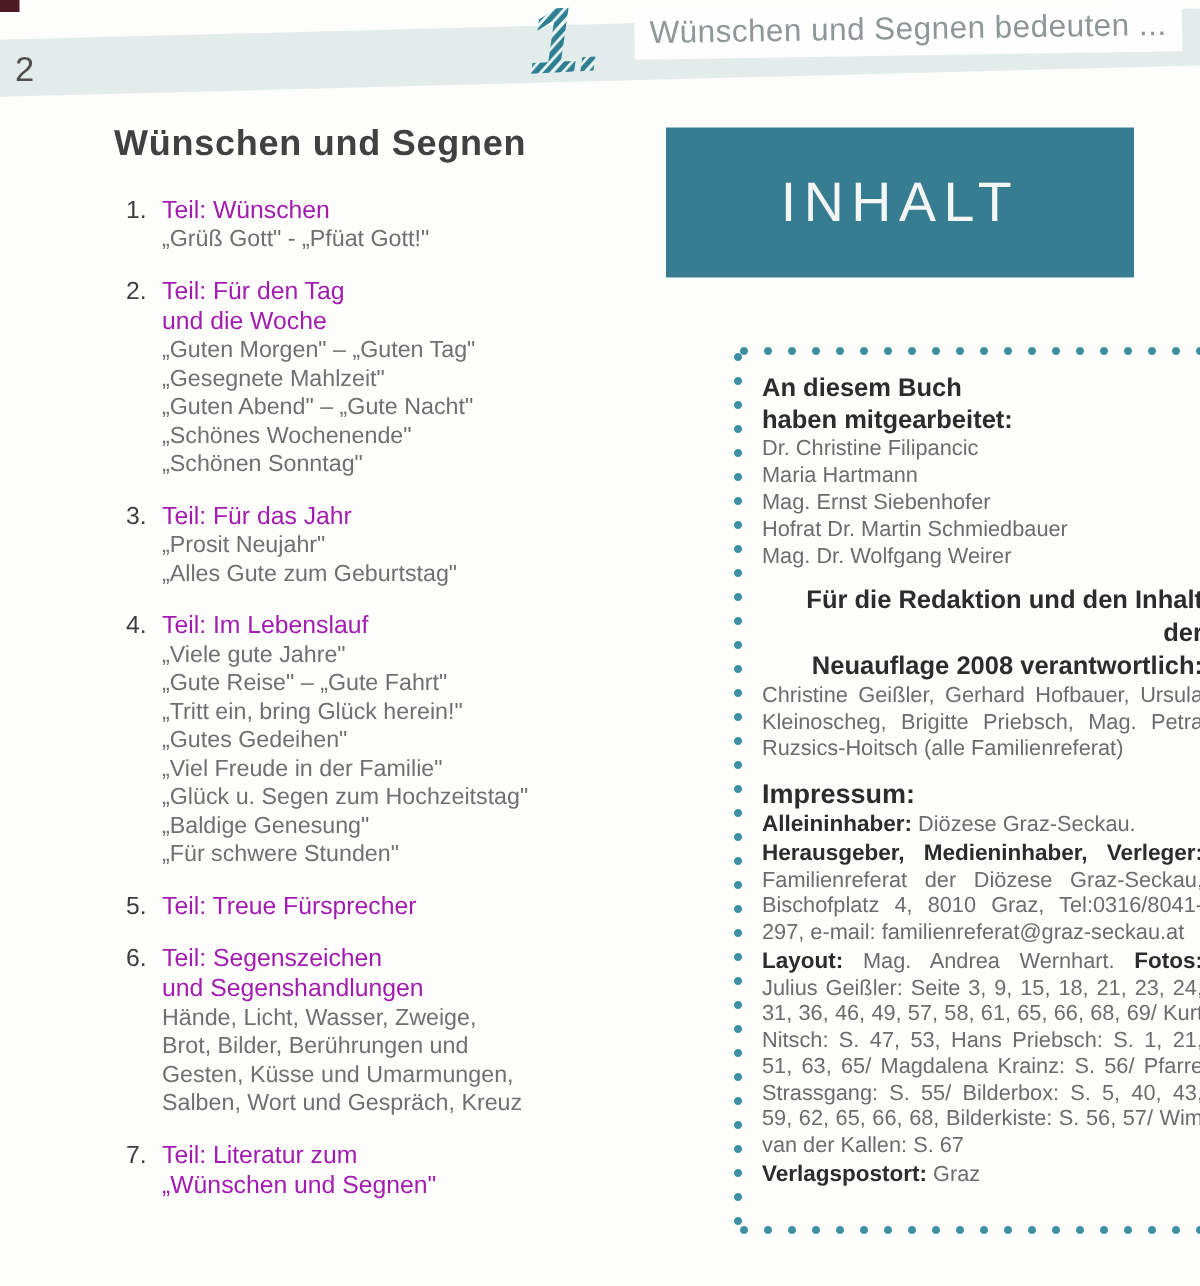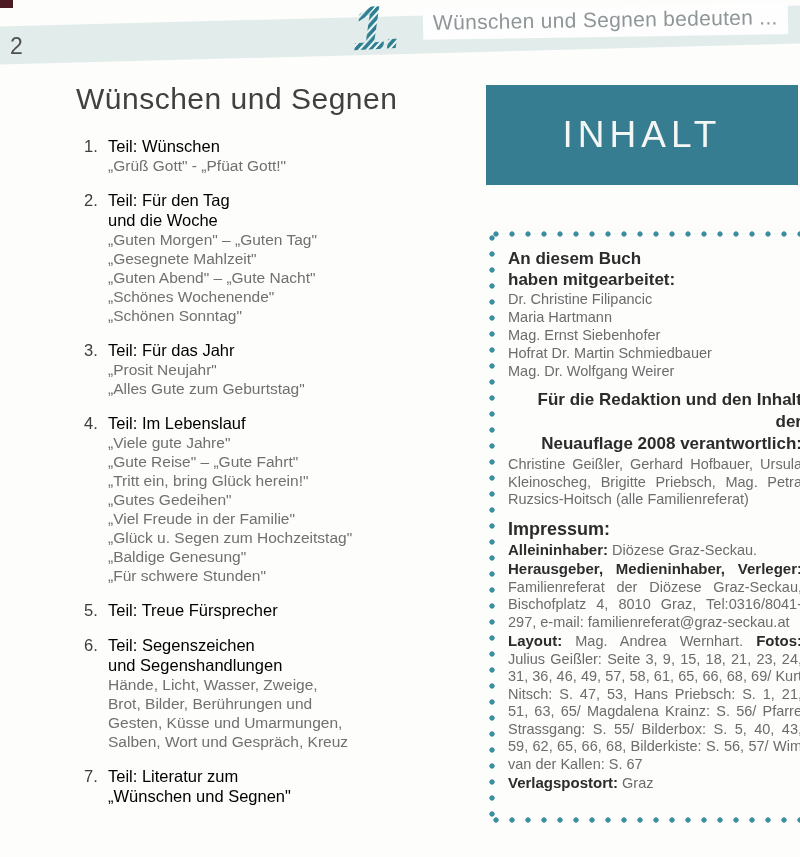--- a/index.html
+++ b/index.html
@@ -34,34 +34,34 @@
   .running-title {
     position:absolute; top:6px; right:12px;
     font-size:21px; color:#8f9697; letter-spacing:0.3px;
     background:#fefefe; padding:2px 10px 5px;
     transform:rotate(-0.9deg); white-space:nowrap;
   }
 
   
   .toc { position:absolute; left:76px; top:82px; width:392px; }
   .toc-title {
-    font-size:30px; font-weight:400; color:#414141;
+    font-size:24px; font-weight:700; color:#414141;
     letter-spacing:0.5px; margin-bottom:20px;
   }
   .toc-item { display:flex; margin-bottom:15px; }
   .toc-item .num {
     flex:0 0 32px; padding-left:8px;
     font-size:16.5px; color:#3d3d3d; line-height:20px;
   }
-  .toc-item .t { font-size:16.5px; color:#000000; line-height:20px; }
+  .toc-item .t { font-size:16.5px; color:#a21caf; line-height:20px; }
   .toc-item .s { font-size:15.5px; color:#707070; line-height:19px; }
 
   
   .inhalt-banner {
-    position:absolute; left:486px; top:85px; width:312px; height:100px;
+    position:absolute; left:444px; top:85px; width:312px; height:100px;
     background:#377d92;
     display:flex; align-items:center; justify-content:center;
   }
   .inhalt-banner span {
     color:#f4f6f5; font-size:37px; letter-spacing:5px; font-weight:400;
   }
 
   .info-box {
     position:absolute; left:488px; top:230px; width:330px; height:594px;
     padding:18px 16px 10px 20px; overflow:hidden;

